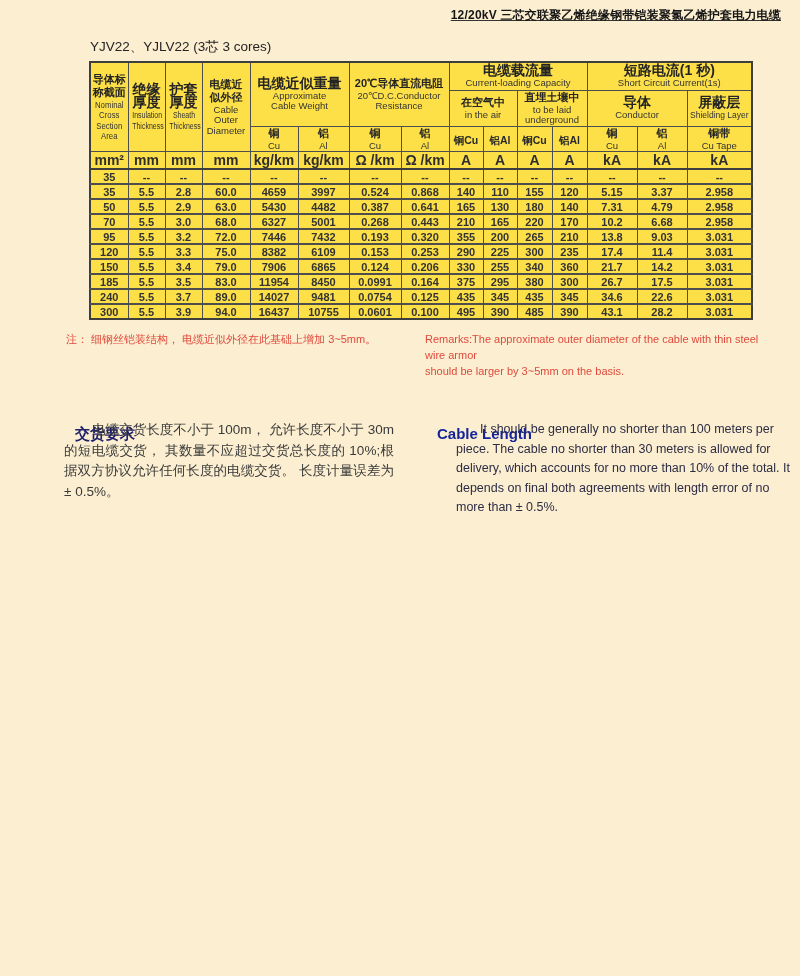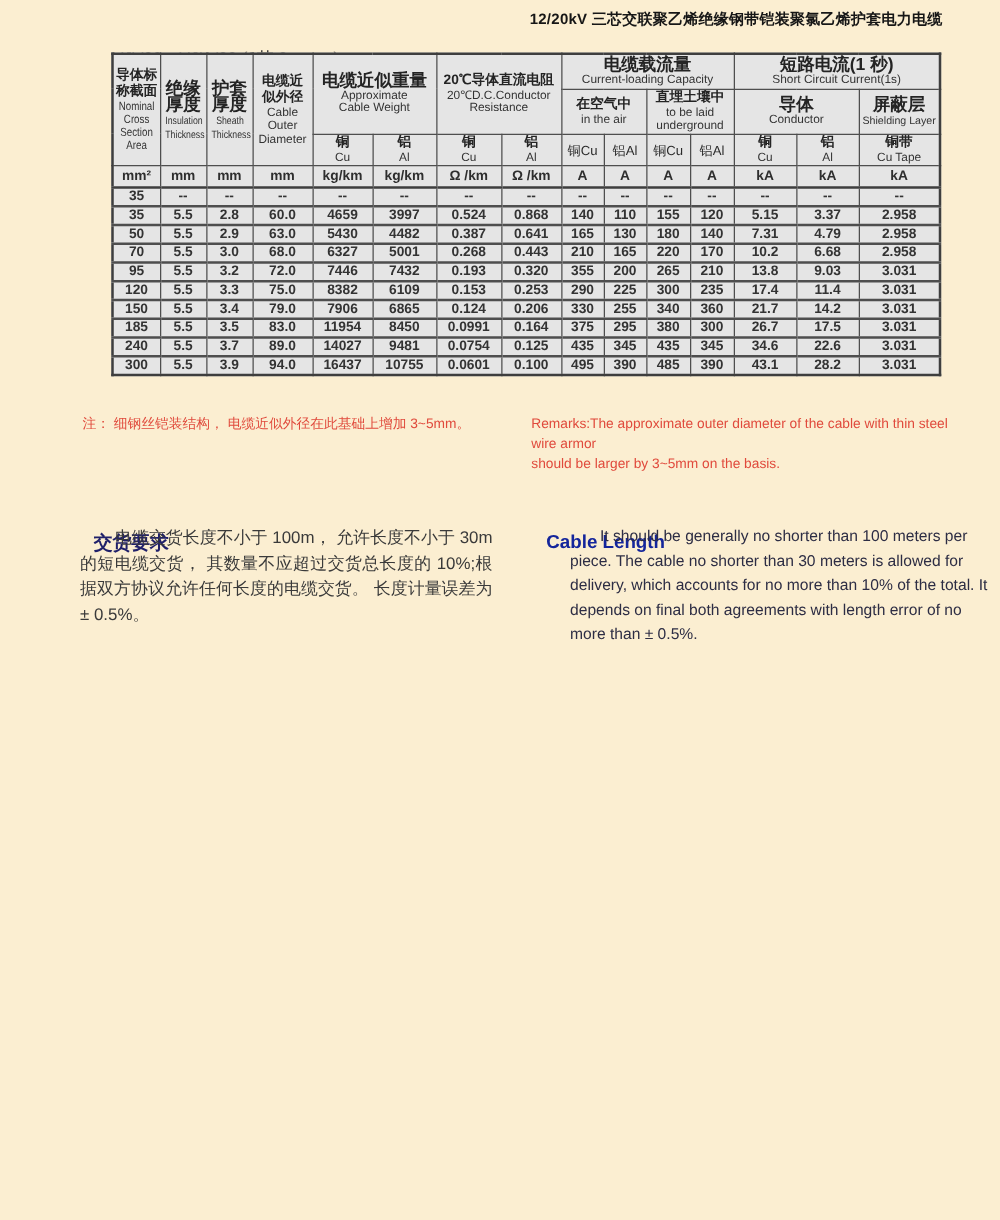--- a/index.html
+++ b/index.html
@@ -6,55 +6,55 @@
   body{
     width:800px;height:976px;
     background:#fbeed1;
     font-family:"Liberation Sans",sans-serif;
     position:relative;overflow:hidden;
     color:#333;
   }
   .abs{position:absolute;}
 
   
-  .titles{top:7px;right:46px;text-align:right;}
+  .titles{top:7px;right:19px;text-align:right;text-decoration:underline;}
   .title-zh{font-size:12px;font-weight:bold;color:#161616;letter-spacing:.2px;margin-bottom:4px;}
   .title-en{font-size:13.5px;font-weight:bold;color:#161616;}
   .model-line{left:90px;top:38px;font-size:13.5px;color:#242424;}
 
   
   table.spec{
-    position:absolute;left:89px;top:42px;width:662px;
+    position:absolute;left:89px;top:61px;width:662px;
     border-collapse:collapse;table-layout:fixed;
     border:2px solid #3e3e3e;
-    background:#e5e5e5;
+    background:#fde047;
     padding-left:12px;
   }
   table.spec th,table.spec td{
     border:1px solid #4e4e4e;
     text-align:center;vertical-align:middle;
     padding:0;overflow:hidden;
   }
   tr.hr1{height:28px;} tr.hr2{height:34px;} tr.hr3{height:24px;}
   tr.units-row{height:17px;}
   tbody.data tr{height:15px;}
   tbody.data td{
     font-size:11px;font-weight:700;color:#333;
     border-top:2px solid #4e4e4e;
   }
   tr.units-row td{
-    font-size:11px;font-weight:700;color:#2e2e2e;
+    font-size:14px;font-weight:700;color:#2e2e2e;
     border-top:1px solid #4e4e4e;border-bottom:2px solid #3e3e3e;
   }
   .zh{display:block;font-size:14px;font-weight:700;color:#242424;line-height:13px;white-space:pre-line;}
   .zh.sm{font-size:11px;}
   .en{display:block;font-size:9.5px;font-weight:400;color:#333;line-height:10.5px;white-space:pre-line;margin-top:1px;}
   .en.sq{transform:scaleX(.82);transform-origin:center;}
   .en.tiny{font-size:8.5px;}
-  .sub-inline{font-size:10.5px;font-weight:400;color:#2a2a2a;}
+  .sub-inline{font-size:10.5px;font-weight:700;color:#2a2a2a;}
 
   
   .note{top:331px;font-size:11px;line-height:16px;color:#e04a3c;}
   .note-zh{left:66px;width:352px;}
   .note-en{left:425px;width:348px;white-space:pre-line;}
 
   
   .sec-head{top:395px;font-size:15px;font-weight:bold;margin-top:30px;}
   .sec-head-zh{left:75px;color:#20206a;}
   .sec-head-en{left:437px;color:#14259b;}

